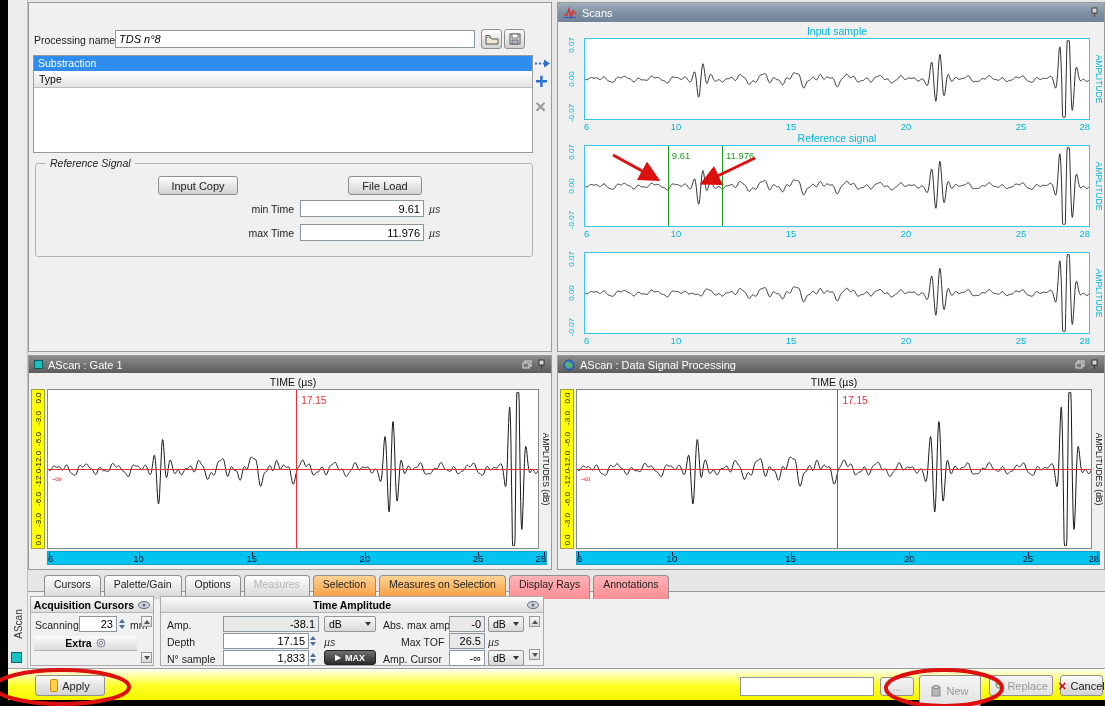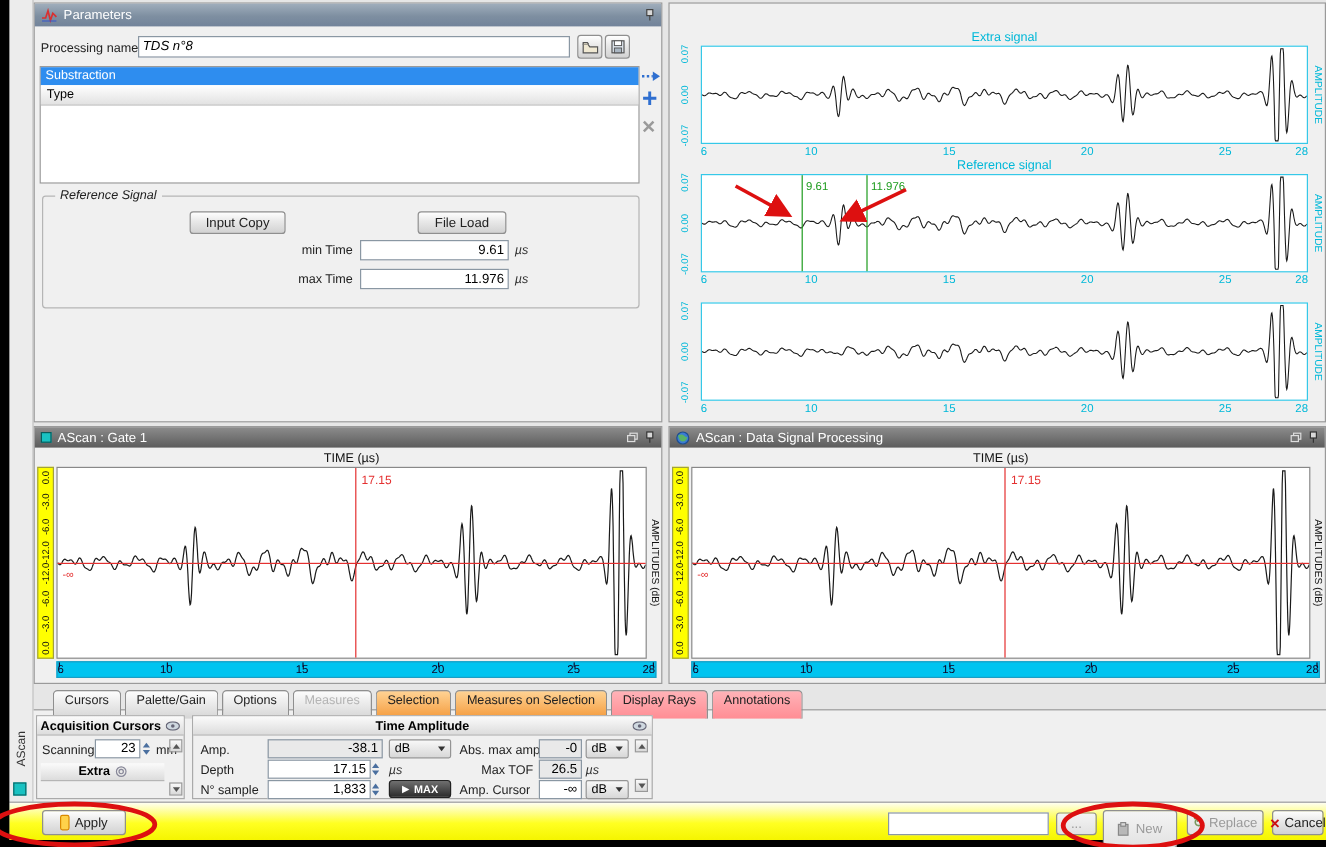--- a/index.html
+++ b/index.html
@@ -64,32 +64,20 @@
 <div class="page">
 <div class="app">
 
   <div class="abs" style="left:0;top:0;width:20px;height:668px;background:#ececec;border-right:1px solid #c0c0c0;"></div>
   <div class="abs" style="left:2px;top:598px;width:16px;height:52px;">
     <span class="rot" style="font-size:10px;color:#333;">AScan</span>
   </div>
   <div class="abs" style="left:3px;top:652px;width:11px;height:11px;background:#19c2c2;border:1px solid #0a6b6b;"></div>
 
   <div class="panel" style="left:20px;top:2px;width:524px;height:350px;">
-    <div class="tb tb-blue">
-      <svg width="14" height="13">
-            <polyline points="1,9 4,9 6,3 8,11 10,5 13,8" fill="none" stroke="#d93030" stroke-width="1.4"></polyline>
-            <line x1="1" y1="11.5" x2="13" y2="11.5" stroke="#3355cc" stroke-width="1"></line>
-          </svg>
-      <span>Parameters</span>
-      <span class="spacer"></span>
-      <svg width="9" height="11">
-            <rect x="2" y="1" width="5" height="5" fill="#d8d8d8" stroke="#444"></rect>
-            <line x1="4.5" y1="6" x2="4.5" y2="10" stroke="#444"></line>
-          </svg>
-    </div>
     <span class="lbl" style="left:5px;top:31px;">Processing name</span>
     <input class="sunken" style="left: 86px; top: 27px; width: 360px; height: 18px; font-style: italic;" value="TDS n°8">
     <div class="btn" style="left:452px;top:26px;width:21px;height:20px;">
       <svg width="14" height="11">
             <path d="M1,3 L5,3 L6.5,5 L13,5 L13,10 L1,10 Z" fill="#efe8d2" stroke="#555" stroke-width="1"></path>
             <path d="M1,3 L1,1.5 L4.5,1.5 L5.5,3" fill="#efe8d2" stroke="#555" stroke-width="1"></path>
           </svg>
     </div>
     <div class="btn" style="left:475px;top:26px;width:21px;height:20px;">
       <svg width="12" height="12">
@@ -125,22 +113,34 @@
       <span class="lbl" style="left:196px;top:39px;width:62px;text-align:right;">min Time</span>
       <input class="sunken num" style="left: 264px; top: 36px; width: 124px; height: 17px;" value="9.61">
       <span class="lbl unit" style="left:393px;top:39px;">µs</span>
       <span class="lbl" style="left:196px;top:63px;width:62px;text-align:right;">max Time</span>
       <input class="sunken num" style="left: 264px; top: 60px; width: 124px; height: 17px;" value="11.976">
       <span class="lbl unit" style="left:393px;top:63px;">µs</span>
     </div>
   </div>
 
   <div class="panel" style="left:549px;top:2px;width:548px;height:350px;">
-
-    <div class="ptitle" style="left:26px;top:22px;width:506px;">Extra signal</div>
+    <div class="tb tb-blue">
+      <svg width="14" height="13">
+            <polyline points="1,9 4,9 6,3 8,11 10,5 13,8" fill="none" stroke="#d93030" stroke-width="1.4"></polyline>
+            <line x1="1" y1="11.5" x2="13" y2="11.5" stroke="#3355cc" stroke-width="1"></line>
+          </svg>
+      <span>Scans</span>
+      <span class="spacer"></span>
+      <svg width="9" height="11">
+            <rect x="2" y="1" width="5" height="5" fill="#d8d8d8" stroke="#444"></rect>
+            <line x1="4.5" y1="6" x2="4.5" y2="10" stroke="#444"></line>
+          </svg>
+    </div>
+
+    <div class="ptitle" style="left:26px;top:22px;width:506px;">Input sample</div>
     <div class="abs" style="left:2px;top:35px;width:22px;height:82px;">
           <span style="position: absolute; left: 50%; top: 9%; white-space: nowrap; transform: translate(-50%, -50%) rotate(-90deg); font-size: 8px; color: rgb(0, 184, 216);">0.07</span>
           <span style="position: absolute; left: 50%; top: 50%; white-space: nowrap; transform: translate(-50%, -50%) rotate(-90deg); font-size: 8px; color: rgb(0, 184, 216);">0.00</span>
           <span style="position: absolute; left: 50%; top: 91%; white-space: nowrap; transform: translate(-50%, -50%) rotate(-90deg); font-size: 8px; color: rgb(0, 184, 216);">-0.07</span>
         </div>
     <div class="plotbox" style="left:26px;top:35px;width:506px;height:82px;">
       <svg width="504" height="80">
             <path d="M0.0 39.9L0.4 40.2L0.8 40.4L1.2 40.6L1.6 40.8L1.9 40.8L2.3 40.8L2.7 40.6L3.1 40.4L3.5 40.1L3.9 39.8L4.3 39.4L4.7 39.1L5.0 38.8L5.4 38.6L5.8 38.5L6.2 38.5L6.6 38.5L7.0 38.6L7.4 38.7L7.8 38.9L8.1 39.0L8.5 39.1L8.9 39.1L9.3 39.1L9.7 39.0L10.1 39.0L10.5 38.9L10.9 38.8L11.2 38.8L11.6 38.8L12.0 38.9L12.4 39.0L12.8 39.3L13.2 39.6L13.6 39.8L14.0 40.1L14.3 40.4L14.7 40.5L15.1 40.5L15.5 40.5L15.9 40.3L16.3 40.0L16.7 39.6L17.1 39.2L17.4 38.8L17.8 38.4L18.2 38.1L18.6 37.9L19.0 37.9L19.4 38.0L19.8 38.2L20.2 38.5L20.5 38.9L20.9 39.4L21.3 39.9L21.7 40.5L22.1 40.9L22.5 41.3L22.9 41.7L23.3 41.9L23.6 42.1L24.0 42.3L24.4 42.4L24.8 42.5L25.2 42.6L25.6 42.7L26.0 42.8L26.4 43.0L26.8 43.1L27.1 43.2L27.5 43.3L27.9 43.3L28.3 43.2L28.7 43.0L29.1 42.6L29.5 42.2L29.9 41.7L30.2 41.1L30.6 40.4L31.0 39.8L31.4 39.3L31.8 38.8L32.2 38.4L32.6 38.2L33.0 38.1L33.3 38.1L33.7 38.2L34.1 38.3L34.5 38.5L34.9 38.7L35.3 38.8L35.7 38.9L36.1 38.9L36.4 38.8L36.8 38.6L37.2 38.4L37.6 38.1L38.0 37.8L38.4 37.6L38.8 37.4L39.2 37.3L39.5 37.3L39.9 37.4L40.3 37.6L40.7 37.9L41.1 38.2L41.5 38.5L41.9 38.8L42.3 39.0L42.6 39.2L43.0 39.4L43.4 39.5L43.8 39.6L44.2 39.7L44.6 39.8L45.0 40.0L45.4 40.2L45.7 40.4L46.1 40.7L46.5 41.1L46.9 41.5L47.3 41.9L47.7 42.3L48.1 42.6L48.5 42.8L48.8 42.9L49.2 42.9L49.6 42.7L50.0 42.4L50.4 42.0L50.8 41.5L51.2 41.0L51.6 40.5L52.0 40.0L52.3 39.6L52.7 39.3L53.1 39.2L53.5 39.2L53.9 39.3L54.3 39.4L54.7 39.7L55.1 40.0L55.4 40.2L55.8 40.5L56.2 40.7L56.6 40.8L57.0 40.9L57.4 40.9L57.8 40.9L58.2 40.9L58.5 40.9L58.9 40.9L59.3 40.9L59.7 41.0L60.1 41.1L60.5 41.2L60.9 41.3L61.3 41.4L61.6 41.4L62.0 41.3L62.4 41.2L62.8 40.9L63.2 40.5L63.6 40.1L64.0 39.5L64.4 39.0L64.7 38.5L65.1 38.0L65.5 37.6L65.9 37.3L66.3 37.1L66.7 37.1L67.1 37.2L67.5 37.4L67.8 37.6L68.2 37.9L68.6 38.3L69.0 38.5L69.4 38.7L69.8 38.9L70.2 38.9L70.6 38.9L70.9 38.8L71.3 38.7L71.7 38.5L72.1 38.4L72.5 38.4L72.9 38.4L73.3 38.5L73.7 38.6L74.0 38.9L74.4 39.2L74.8 39.6L75.2 39.9L75.6 40.3L76.0 40.6L76.4 40.9L76.8 41.1L77.2 41.2L77.5 41.3L77.9 41.4L78.3 41.5L78.7 41.6L79.1 41.7L79.5 41.9L79.9 42.2L80.3 42.5L80.6 42.9L81.0 43.2L81.4 43.5L81.8 43.8L82.2 43.9L82.6 44.0L83.0 43.8L83.4 43.5L83.7 43.1L84.1 42.5L84.5 41.9L84.9 41.2L85.3 40.5L85.7 39.8L86.1 39.2L86.5 38.7L86.8 38.3L87.2 38.1L87.6 37.9L88.0 37.9L88.4 38.0L88.8 38.1L89.2 38.2L89.6 38.3L89.9 38.4L90.3 38.5L90.7 38.5L91.1 38.5L91.5 38.5L91.9 38.4L92.3 38.5L92.7 38.5L93.0 38.6L93.4 38.8L93.8 39.0L94.2 39.3L94.6 39.6L95.0 39.9L95.4 40.1L95.8 40.3L96.1 40.3L96.5 40.3L96.9 40.2L97.3 39.9L97.7 39.6L98.1 39.2L98.5 38.9L98.9 38.5L99.2 38.2L99.6 38.1L100.0 38.0L100.4 38.0L100.8 38.2L101.2 38.5L101.6 38.9L102.0 39.4L102.4 40.0L102.7 40.6L103.1 41.2L103.5 41.7L103.9 42.2L104.3 42.6L104.7 42.8L105.1 42.9L105.5 42.8L105.8 42.5L106.2 41.8L106.6 41.0L107.0 39.8L107.4 38.5L107.8 37.0L108.2 35.6L108.6 34.3L108.9 33.3L109.3 32.8L109.7 33.0L110.1 33.9L110.5 35.7L110.9 38.2L111.3 41.3L111.7 44.9L112.0 48.6L112.4 52.1L112.8 55.1L113.2 57.2L113.6 58.1L114.0 57.8L114.4 56.2L114.8 53.3L115.1 49.4L115.5 44.8L115.9 39.9L116.3 35.2L116.7 31.0L117.1 27.7L117.5 25.6L117.9 24.7L118.2 25.0L118.6 26.5L119.0 28.8L119.4 31.6L119.8 34.7L120.2 37.7L120.6 40.4L121.0 42.4L121.3 43.8L121.7 44.4L122.1 44.4L122.5 43.7L122.9 42.6L123.3 41.3L123.7 39.8L124.1 38.4L124.4 37.2L124.8 36.2L125.2 35.6L125.6 35.3L126.0 35.3L126.4 35.7L126.8 36.3L127.2 37.0L127.6 37.9L127.9 38.8L128.3 39.7L128.7 40.5L129.1 41.2L129.5 41.8L129.9 42.1L130.3 42.3L130.7 42.4L131.0 42.2L131.4 42.0L131.8 41.7L132.2 41.3L132.6 41.0L133.0 40.7L133.4 40.6L133.8 40.5L134.1 40.6L134.5 40.8L134.9 41.2L135.3 41.6L135.7 42.0L136.1 42.4L136.5 42.7L136.9 43.0L137.2 43.1L137.6 43.0L138.0 42.9L138.4 42.6L138.8 42.2L139.2 41.7L139.6 41.3L140.0 40.8L140.3 40.5L140.7 40.2L141.1 39.9L141.5 39.8L141.9 39.8L142.3 39.8L142.7 39.8L143.1 39.8L143.4 39.7L143.8 39.7L144.2 39.5L144.6 39.3L145.0 39.1L145.4 38.8L145.8 38.6L146.2 38.5L146.5 38.4L146.9 38.5L147.3 38.7L147.7 39.0L148.1 39.4L148.5 39.9L148.9 40.4L149.3 40.9L149.6 41.2L150.0 41.5L150.4 41.6L150.8 41.4L151.2 41.1L151.6 40.6L152.0 39.9L152.4 39.2L152.8 38.4L153.1 37.6L153.5 36.9L153.9 36.3L154.3 35.9L154.7 35.6L155.1 35.5L155.5 35.6L155.9 35.8L156.2 36.2L156.6 36.5L157.0 36.9L157.4 37.2L157.8 37.6L158.2 37.8L158.6 38.1L159.0 38.3L159.3 38.6L159.7 38.9L160.1 39.2L160.5 39.7L160.9 40.3L161.3 41.0L161.7 41.8L162.1 42.6L162.4 43.4L162.8 44.1L163.2 44.7L163.6 45.1L164.0 45.4L164.4 45.4L164.8 45.2L165.2 44.9L165.5 44.4L165.9 43.8L166.3 43.2L166.7 42.7L167.1 42.3L167.5 42.0L167.9 41.9L168.3 41.9L168.6 42.1L169.0 42.3L169.4 42.6L169.8 42.9L170.2 43.2L170.6 43.2L171.0 43.2L171.4 42.9L171.7 42.4L172.1 41.8L172.5 41.0L172.9 40.1L173.3 39.3L173.7 38.4L174.1 37.7L174.5 37.0L174.8 36.6L175.2 36.2L175.6 36.0L176.0 35.9L176.4 35.8L176.8 35.8L177.2 35.7L177.6 35.6L178.0 35.4L178.3 35.2L178.7 35.0L179.1 34.7L179.5 34.6L179.9 34.6L180.3 34.7L180.7 35.1L181.1 35.7L181.4 36.5L181.8 37.5L182.2 38.6L182.6 39.7L183.0 40.9L183.4 42.0L183.8 42.8L184.2 43.5L184.5 43.8L184.9 43.9L185.3 43.6L185.7 43.1L186.1 42.5L186.5 41.7L186.9 40.9L187.3 40.2L187.6 39.5L188.0 39.1L188.4 38.8L188.8 38.7L189.2 38.8L189.6 39.1L190.0 39.4L190.4 39.8L190.7 40.1L191.1 40.4L191.5 40.6L191.9 40.7L192.3 40.8L192.7 40.8L193.1 40.8L193.5 40.8L193.8 41.0L194.2 41.3L194.6 41.7L195.0 42.2L195.4 42.9L195.8 43.6L196.2 44.4L196.6 45.0L196.9 45.5L197.3 45.8L197.7 45.8L198.1 45.6L198.5 45.1L198.9 44.4L199.3 43.5L199.7 42.5L200.0 41.5L200.4 40.5L200.8 39.7L201.2 39.1L201.6 38.8L202.0 38.6L202.4 38.7L202.8 39.0L203.2 39.3L203.5 39.7L203.9 40.0L204.3 40.2L204.7 40.2L205.1 40.0L205.5 39.5L205.9 38.9L206.3 38.1L206.6 37.3L207.0 36.4L207.4 35.6L207.8 34.9L208.2 34.3L208.6 34.0L209.0 33.8L209.4 33.8L209.7 33.9L210.1 34.1L210.5 34.3L210.9 34.5L211.3 34.6L211.7 34.7L212.1 34.7L212.5 34.7L212.8 34.7L213.2 34.8L213.6 35.1L214.0 35.5L214.4 36.2L214.8 37.1L215.2 38.3L215.6 39.7L215.9 41.2L216.3 42.9L216.7 44.4L217.1 45.9L217.5 47.2L217.9 48.1L218.3 48.7L218.7 49.0L219.0 48.8L219.4 48.4L219.8 47.7L220.2 46.8L220.6 45.9L221.0 44.9L221.4 44.0L221.8 43.2L222.1 42.6L222.5 42.2L222.9 41.9L223.3 41.8L223.7 41.7L224.1 41.6L224.5 41.4L224.9 41.2L225.2 40.9L225.6 40.5L226.0 40.1L226.4 39.6L226.8 39.1L227.2 38.6L227.6 38.3L228.0 38.2L228.4 38.2L228.7 38.4L229.1 38.8L229.5 39.2L229.9 39.7L230.3 40.2L230.7 40.6L231.1 40.8L231.5 40.8L231.8 40.6L232.2 40.2L232.6 39.6L233.0 38.8L233.4 38.0L233.8 37.2L234.2 36.5L234.6 35.9L234.9 35.6L235.3 35.5L235.7 35.7L236.1 36.1L236.5 36.7L236.9 37.4L237.3 38.1L237.7 38.8L238.0 39.4L238.4 39.9L238.8 40.1L239.2 40.1L239.6 40.0L240.0 39.7L240.4 39.3L240.8 38.9L241.1 38.5L241.5 38.2L241.9 38.0L242.3 37.9L242.7 37.9L243.1 38.1L243.5 38.3L243.9 38.6L244.2 38.8L244.6 39.0L245.0 39.1L245.4 39.2L245.8 39.1L246.2 39.0L246.6 38.9L247.0 38.8L247.3 38.8L247.7 39.0L248.1 39.4L248.5 39.9L248.9 40.7L249.3 41.6L249.7 42.7L250.1 43.8L250.4 44.9L250.8 46.0L251.2 46.8L251.6 47.4L252.0 47.8L252.4 47.8L252.8 47.6L253.2 47.1L253.6 46.3L253.9 45.5L254.3 44.5L254.7 43.5L255.1 42.6L255.5 41.8L255.9 41.1L256.3 40.5L256.7 40.0L257.0 39.7L257.4 39.3L257.8 39.1L258.2 38.8L258.6 38.4L259.0 38.0L259.4 37.5L259.8 37.1L260.1 36.6L260.5 36.1L260.9 35.7L261.3 35.4L261.7 35.3L262.1 35.3L262.5 35.5L262.9 35.9L263.2 36.3L263.6 36.9L264.0 37.4L264.4 37.9L264.8 38.3L265.2 38.6L265.6 38.7L266.0 38.7L266.3 38.5L266.7 38.3L267.1 38.0L267.5 37.7L267.9 37.4L268.3 37.3L268.7 37.3L269.1 37.5L269.4 37.9L269.8 38.5L270.2 39.1L270.6 39.9L271.0 40.7L271.4 41.4L271.8 42.0L272.2 42.6L272.5 42.9L272.9 43.1L273.3 43.2L273.7 43.1L274.1 42.9L274.5 42.6L274.9 42.4L275.3 42.1L275.6 41.9L276.0 41.7L276.4 41.6L276.8 41.6L277.2 41.6L277.6 41.6L278.0 41.5L278.4 41.4L278.8 41.2L279.1 41.0L279.5 40.6L279.9 40.2L280.3 39.8L280.7 39.5L281.1 39.1L281.5 38.9L281.9 38.9L282.2 38.9L282.6 39.2L283.0 39.6L283.4 40.1L283.8 40.7L284.2 41.3L284.6 41.9L285.0 42.4L285.3 42.8L285.7 43.0L286.1 43.0L286.5 42.9L286.9 42.6L287.3 42.1L287.7 41.6L288.1 40.9L288.4 40.3L288.8 39.8L289.2 39.2L289.6 38.8L290.0 38.5L290.4 38.3L290.8 38.1L291.2 38.0L291.5 37.9L291.9 37.8L292.3 37.7L292.7 37.5L293.1 37.3L293.5 37.1L293.9 36.9L294.3 36.7L294.6 36.5L295.0 36.5L295.4 36.5L295.8 36.7L296.2 36.9L296.6 37.3L297.0 37.8L297.4 38.3L297.7 38.9L298.1 39.4L298.5 39.8L298.9 40.2L299.3 40.4L299.7 40.5L300.1 40.5L300.5 40.4L300.8 40.3L301.2 40.1L301.6 40.0L302.0 40.0L302.4 40.0L302.8 40.1L303.2 40.4L303.6 40.8L304.0 41.2L304.3 41.8L304.7 42.3L305.1 42.8L305.5 43.2L305.9 43.6L306.3 43.8L306.7 43.9L307.1 43.8L307.4 43.7L307.8 43.4L308.2 43.1L308.6 42.8L309.0 42.5L309.4 42.1L309.8 41.9L310.2 41.6L310.5 41.4L310.9 41.2L311.3 41.0L311.7 40.7L312.1 40.4L312.5 40.1L312.9 39.7L313.3 39.2L313.6 38.7L314.0 38.2L314.4 37.7L314.8 37.3L315.2 37.0L315.6 36.8L316.0 36.7L316.4 36.8L316.7 37.0L317.1 37.4L317.5 37.9L317.9 38.4L318.3 39.0L318.7 39.5L319.1 39.9L319.5 40.2L319.8 40.5L320.2 40.5L320.6 40.5L321.0 40.4L321.4 40.1L321.8 39.9L322.2 39.6L322.6 39.4L322.9 39.2L323.3 39.0L323.7 39.0L324.1 39.0L324.5 39.0L324.9 39.1L325.3 39.2L325.7 39.3L326.0 39.4L326.4 39.4L326.8 39.3L327.2 39.3L327.6 39.2L328.0 39.0L328.4 39.0L328.8 38.9L329.2 39.0L329.5 39.1L329.9 39.3L330.3 39.6L330.7 40.0L331.1 40.5L331.5 40.9L331.9 41.3L332.3 41.6L332.6 41.9L333.0 42.1L333.4 42.1L333.8 42.0L334.2 41.8L334.6 41.5L335.0 41.2L335.4 40.9L335.7 40.5L336.1 40.2L336.5 40.0L336.9 39.9L337.3 39.9L337.7 40.0L338.1 40.3L338.5 40.6L338.8 41.1L339.2 41.7L339.6 42.5L340.0 43.3L340.4 44.1L340.8 44.9L341.2 45.7L341.6 46.2L341.9 46.5L342.3 46.4L342.7 45.8L343.1 44.7L343.5 43.0L343.9 40.7L344.3 37.9L344.7 34.8L345.0 31.5L345.4 28.5L345.8 25.8L346.2 24.0L346.6 23.1L347.0 23.6L347.4 25.4L347.8 28.6L348.1 32.9L348.5 38.2L348.9 44.0L349.3 49.7L349.7 54.9L350.1 59.0L350.5 61.6L350.9 62.3L351.2 61.0L351.6 57.7L352.0 52.8L352.4 46.6L352.8 39.6L353.2 32.6L353.6 26.2L354.0 20.8L354.4 17.2L354.7 15.4L355.1 15.6L355.5 17.9L355.9 21.7L356.3 26.9L356.7 32.7L357.1 38.8L357.5 44.5L357.8 49.5L358.2 53.2L358.6 55.7L359.0 56.7L359.4 56.3L359.8 54.8L360.2 52.4L360.6 49.5L360.9 46.3L361.3 43.2L361.7 40.4L362.1 38.2L362.5 36.6L362.9 35.7L363.3 35.4L363.7 35.7L364.0 36.4L364.4 37.4L364.8 38.6L365.2 39.7L365.6 40.8L366.0 41.6L366.4 42.1L366.8 42.4L367.1 42.4L367.5 42.2L367.9 41.8L368.3 41.2L368.7 40.6L369.1 40.0L369.5 39.4L369.9 39.0L370.2 38.7L370.6 38.5L371.0 38.5L371.4 38.6L371.8 38.9L372.2 39.2L372.6 39.5L373.0 39.8L373.3 40.1L373.7 40.3L374.1 40.4L374.5 40.4L374.9 40.3L375.3 40.2L375.7 40.0L376.1 39.8L376.4 39.6L376.8 39.5L377.2 39.4L377.6 39.3L378.0 39.2L378.4 39.2L378.8 39.2L379.2 39.1L379.6 39.1L379.9 38.9L380.3 38.7L380.7 38.4L381.1 38.1L381.5 37.8L381.9 37.4L382.3 37.1L382.7 36.9L383.0 36.8L383.4 36.8L383.8 37.0L384.2 37.3L384.6 37.7L385.0 38.3L385.4 39.0L385.8 39.7L386.1 40.4L386.5 41.0L386.9 41.6L387.3 42.1L387.7 42.4L388.1 42.6L388.5 42.7L388.9 42.7L389.2 42.7L389.6 42.6L390.0 42.5L390.4 42.4L390.8 42.4L391.2 42.4L391.6 42.4L392.0 42.4L392.3 42.5L392.7 42.5L393.1 42.5L393.5 42.4L393.9 42.3L394.3 42.0L394.7 41.7L395.1 41.4L395.4 41.0L395.8 40.6L396.2 40.3L396.6 40.0L397.0 39.8L397.4 39.6L397.8 39.6L398.2 39.6L398.5 39.7L398.9 39.8L399.3 39.9L399.7 39.9L400.1 39.9L400.5 39.8L400.9 39.5L401.3 39.2L401.6 38.8L402.0 38.4L402.4 37.9L402.8 37.5L403.2 37.1L403.6 36.8L404.0 36.7L404.4 36.6L404.8 36.7L405.1 37.0L405.5 37.3L405.9 37.7L406.3 38.2L406.7 38.6L407.1 39.1L407.5 39.5L407.9 39.8L408.2 40.0L408.6 40.2L409.0 40.3L409.4 40.3L409.8 40.4L410.2 40.4L410.6 40.5L411.0 40.6L411.3 40.7L411.7 40.8L412.1 41.0L412.5 41.1L412.9 41.2L413.3 41.3L413.7 41.2L414.1 41.1L414.4 40.8L414.8 40.5L415.2 40.2L415.6 39.8L416.0 39.4L416.4 39.1L416.8 38.9L417.2 38.7L417.5 38.7L417.9 38.9L418.3 39.2L418.7 39.6L419.1 40.0L419.5 40.6L419.9 41.1L420.3 41.6L420.6 42.0L421.0 42.3L421.4 42.5L421.8 42.6L422.2 42.5L422.6 42.4L423.0 42.3L423.4 42.0L423.7 41.8L424.1 41.6L424.5 41.5L424.9 41.3L425.3 41.3L425.7 41.2L426.1 41.2L426.5 41.1L426.8 41.1L427.2 40.9L427.6 40.7L428.0 40.5L428.4 40.1L428.8 39.8L429.2 39.4L429.6 39.0L430.0 38.6L430.3 38.3L430.7 38.1L431.1 38.0L431.5 38.0L431.9 38.1L432.3 38.2L432.7 38.4L433.1 38.6L433.4 38.7L433.8 38.8L434.2 38.8L434.6 38.7L435.0 38.6L435.4 38.3L435.8 38.0L436.2 37.7L436.5 37.3L436.9 37.1L437.3 36.9L437.7 36.8L438.1 36.9L438.5 37.1L438.9 37.4L439.3 37.9L439.6 38.4L440.0 39.0L440.4 39.6L440.8 40.1L441.2 40.6L441.6 41.1L442.0 41.4L442.4 41.7L442.7 41.9L443.1 42.1L443.5 42.2L443.9 42.3L444.3 42.5L444.7 42.6L445.1 42.8L445.5 42.9L445.8 43.1L446.2 43.2L446.6 43.3L447.0 43.2L447.4 43.1L447.8 42.9L448.2 42.5L448.6 42.1L448.9 41.6L449.3 41.0L449.7 40.4L450.1 39.9L450.5 39.4L450.9 39.0L451.3 38.7L451.7 38.6L452.0 38.6L452.4 38.8L452.8 39.0L453.2 39.3L453.6 39.7L454.0 40.0L454.4 40.2L454.8 40.4L455.2 40.5L455.5 40.5L455.9 40.4L456.3 40.2L456.7 40.0L457.1 39.8L457.5 39.6L457.9 39.4L458.3 39.3L458.6 39.2L459.0 39.2L459.4 39.2L459.8 39.3L460.2 39.4L460.6 39.5L461.0 39.5L461.4 39.5L461.7 39.4L462.1 39.3L462.5 39.1L462.9 38.8L463.3 38.5L463.7 38.2L464.1 37.9L464.5 37.7L464.8 37.5L465.2 37.3L465.6 37.3L466.0 37.4L466.4 37.6L466.8 38.0L467.2 38.6L467.6 39.4L467.9 40.5L468.3 41.8L468.7 43.3L469.1 44.9L469.5 46.5L469.9 47.9L470.3 48.8L470.7 49.1L471.0 48.5L471.4 46.8L471.8 43.9L472.2 39.7L472.6 34.5L473.0 28.6L473.4 22.3L473.8 16.4L474.1 11.6L474.5 8.5L474.9 7.8L475.3 10.1L475.7 15.6L476.1 24.2L476.5 35.6L476.9 48.9L477.2 63.2L477.6 77.2L478.0 78.4L478.4 78.4L478.8 78.4L479.2 78.4L479.6 78.4L480.0 78.4L480.4 76.3L480.7 59.5L481.1 41.1L481.5 22.7L481.9 5.9L482.3 1.6L482.7 1.6L483.1 1.6L483.5 1.6L483.8 1.6L484.2 1.6L484.6 5.6L485.0 19.3L485.4 33.2L485.8 46.1L486.2 56.9L486.6 64.9L486.9 69.8L487.3 71.4L487.7 70.2L488.1 66.5L488.5 61.2L488.9 54.9L489.3 48.3L489.7 42.1L490.0 36.8L490.4 32.7L490.8 29.9L491.2 28.5L491.6 28.2L492.0 29.0L492.4 30.5L492.8 32.4L493.1 34.4L493.5 36.5L493.9 38.3L494.3 39.7L494.7 40.8L495.1 41.5L495.5 41.8L495.9 41.9L496.2 41.7L496.6 41.4L497.0 41.0L497.4 40.7L497.8 40.4L498.2 40.3L498.6 40.3L499.0 40.4L499.3 40.6L499.7 40.9L500.1 41.3L500.5 41.7L500.9 42.0L501.3 42.3L501.7 42.4L502.1 42.4L502.4 42.3L502.8 42.1L503.2 41.7L503.6 41.3L504.0 40.8" fill="none" stroke="#1a1a1a" stroke-width="0.9"></path>
           </svg>
     </div>

